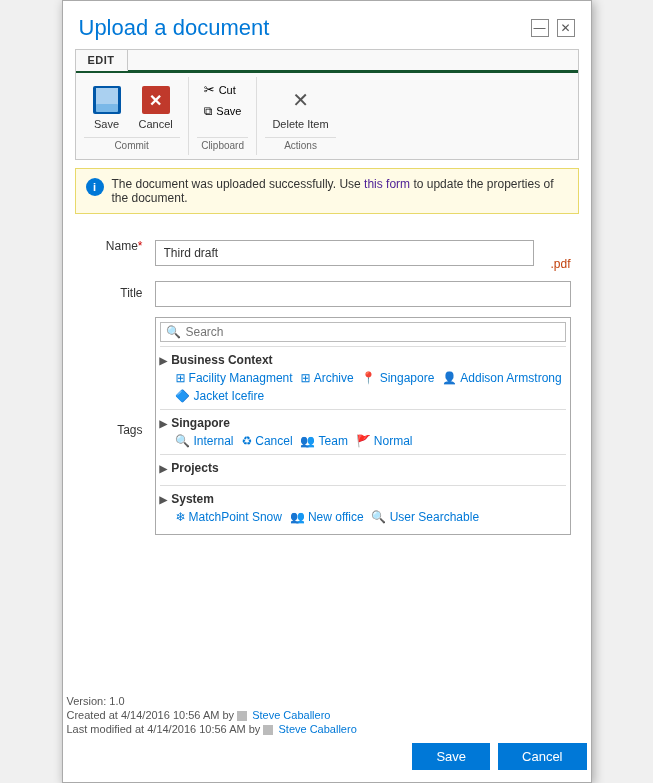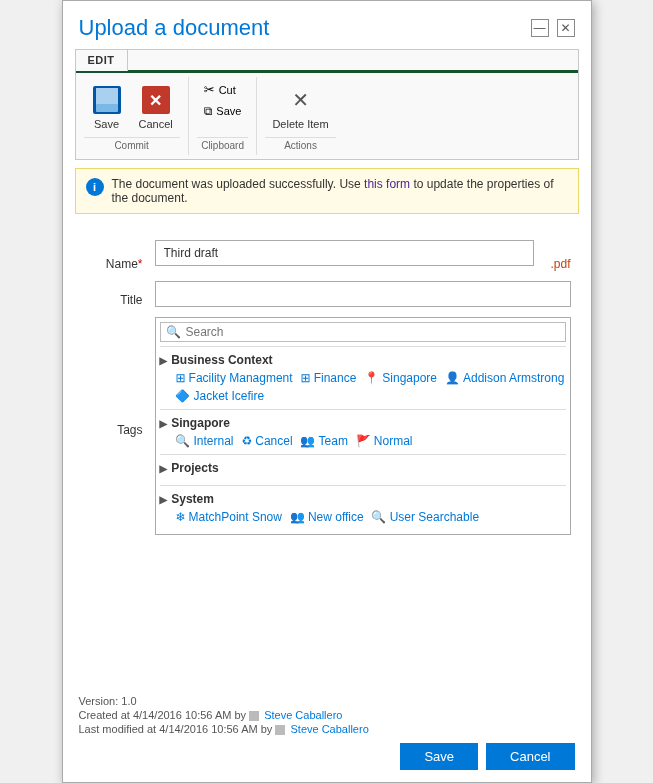--- a/index.html
+++ b/index.html
@@ -244,21 +244,21 @@
       text-decoration: none;
     }
 
     
     .form-area {
       padding: 12px 20px;
       flex: 1;
     }
     .form-row {
       display: flex;
-      align-items: flex-end;
+      align-items: flex-start;
       margin-bottom: 10px;
       gap: 12px;
     }
     .form-label {
       width: 60px;
       font-size: 12px;
       color: #333;
       padding-top: 5px;
       text-align: right;
       flex-shrink: 0;
@@ -359,21 +359,21 @@
     }
     .roles-label {
       font-size: 12px;
       font-weight: 700;
       color: #333;
       padding-left: 16px;
     }
 
     
     .dialog-footer {
-      padding: 12px 16px;
+      padding: 12px 4px;
       display: flex;
       flex-direction: column;
       gap: 2px;
     }
     .footer-info {
       font-size: 11px;
       color: #555;
     }
     .footer-actions {
       display: flex;
@@ -524,21 +524,21 @@
             <span class="chevron">▶</span>
             <span>Business Context</span>
           </div>
           <div class="tag-items">
             <div class="tag-item">
               <span class="tag-icon">⊞</span>
               <span>Facility Managment</span>
             </div>
             <div class="tag-item">
               <span class="tag-icon">⊞</span>
-              <span>Finance</span>
+              <span>Archive</span>
             </div>
             <div class="tag-item">
               <span class="tag-icon">📍</span>
               <span>Singapore</span>
             </div>
             <div class="tag-item">
               <span class="tag-icon">👤</span>
               <span>Addison Armstrong</span>
             </div>
             <div class="tag-item">

